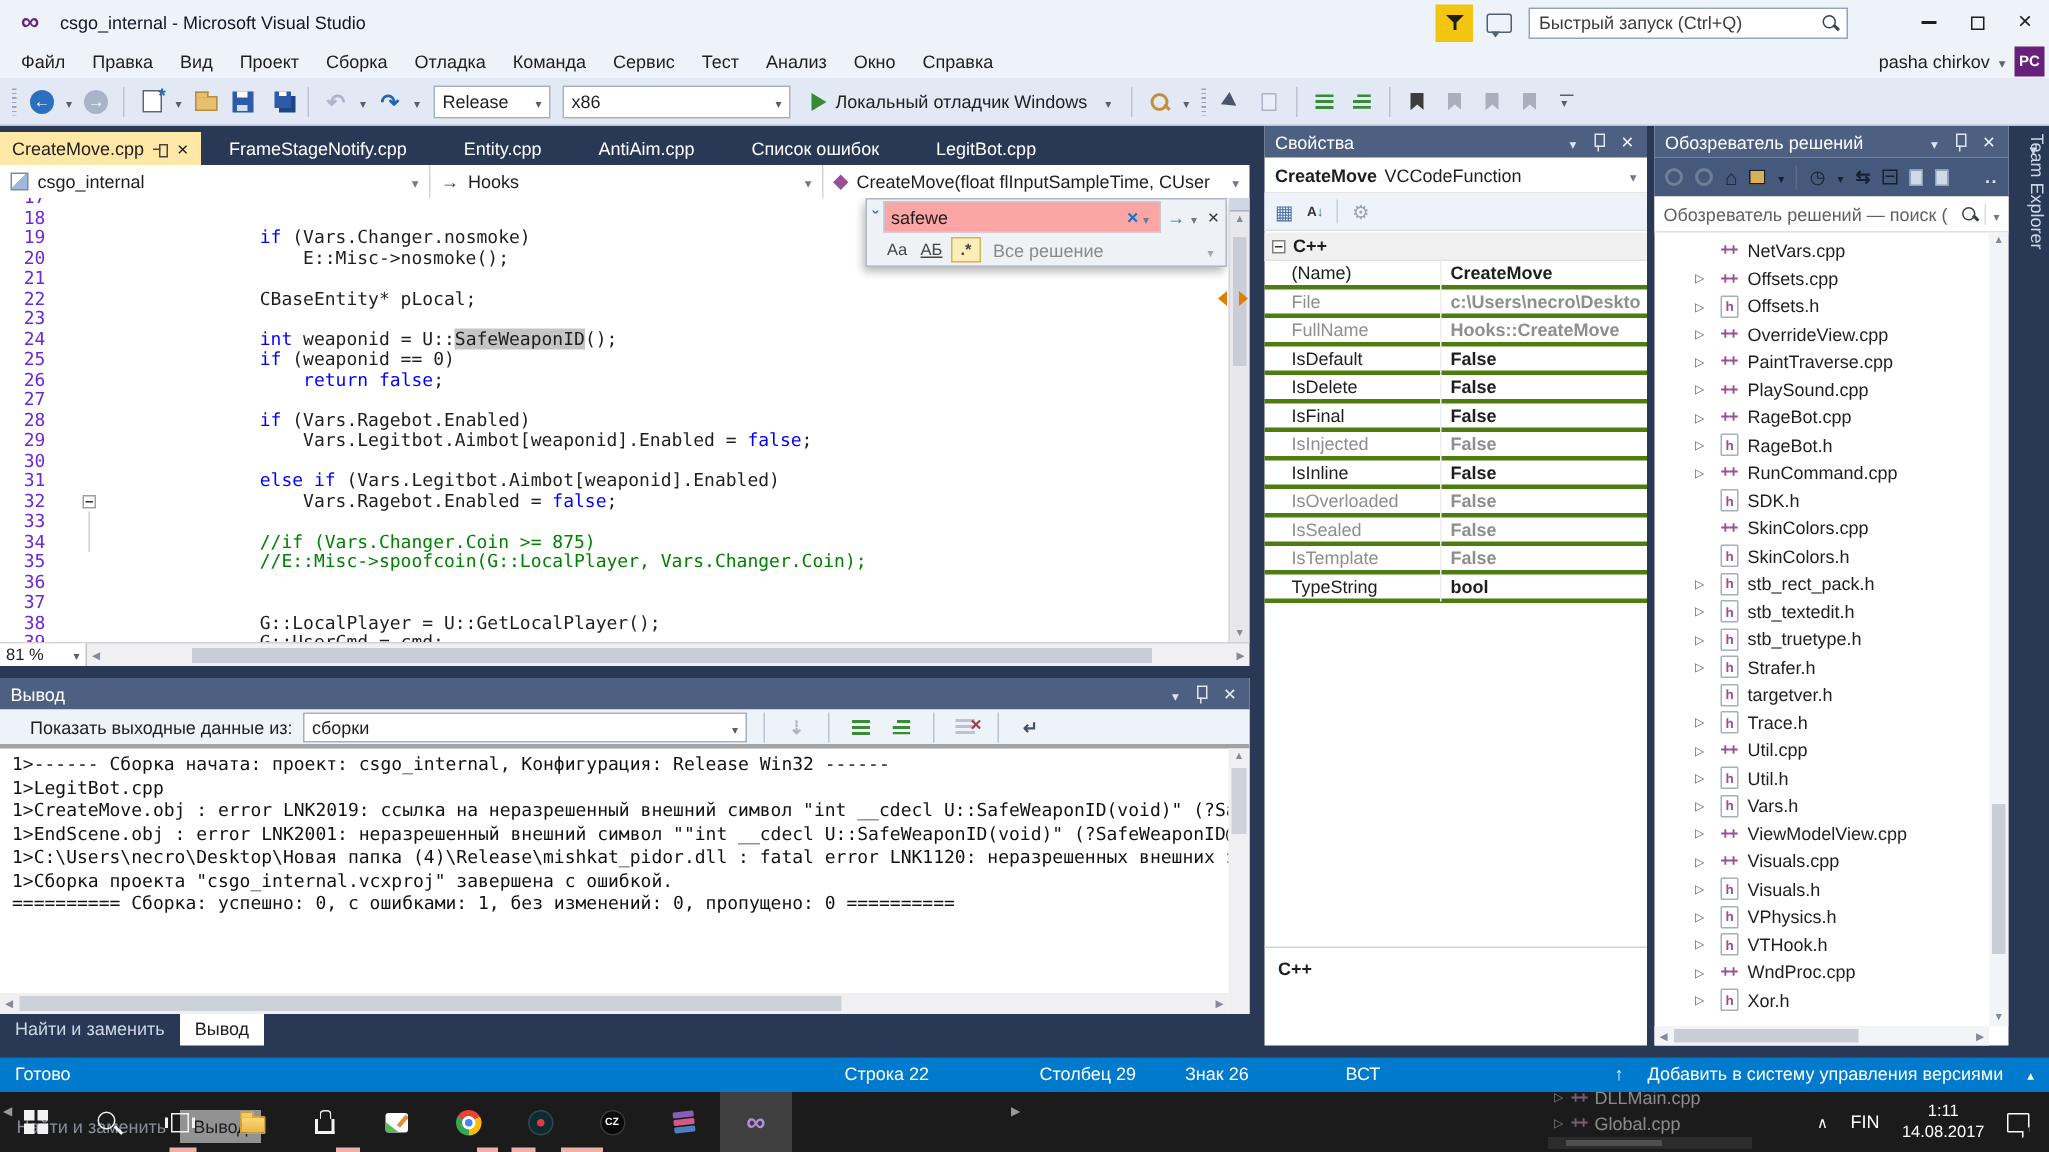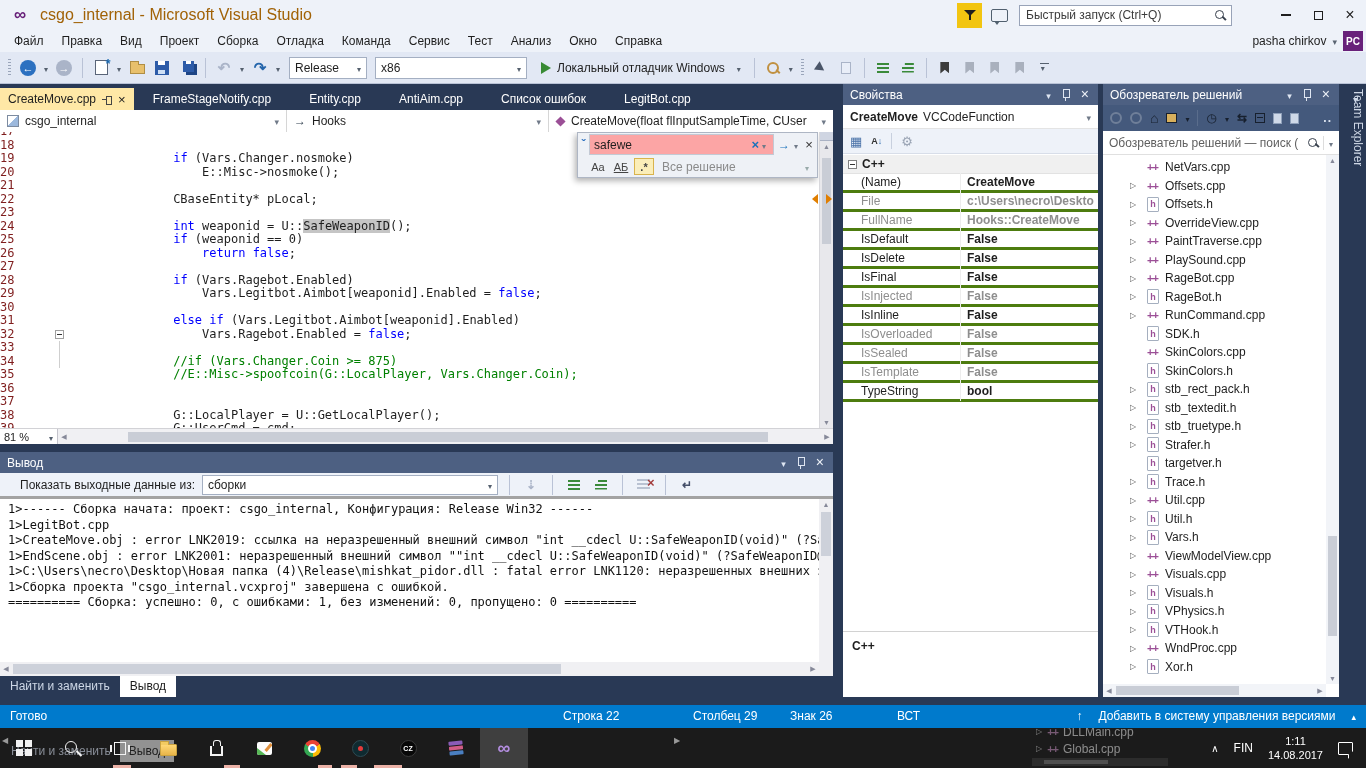--- a/index.html
+++ b/index.html
@@ -3,21 +3,21 @@
 <meta charset="utf-8">
 <style>
 *{margin:0;padding:0;box-sizing:border-box}
 body{background:#444;font-family:"Liberation Sans",sans-serif}
 .screen{position:relative;width:1366px;height:768px;overflow:hidden;background:#293955;font-size:12px;color:#1e1e1e}
 
 
 .titlebar{position:absolute;left:0;top:0;width:100%;height:30px;background:#eef2f9;display:flex;align-items:center}
 .i-vslogo{width:24px;text-align:center;margin:0 8px 0 8px;color:#68217a;font-size:17px;font-weight:700}
 .i-vslogo::before{content:"∞"}
-.tb-title{font-size:16px;color:#a16207}
+.tb-title{font-size:12px;color:#0f172a}
 .tb-right{position:absolute;right:0;top:0;height:30px;display:flex;align-items:center}
 .i-filter{width:25px;height:25px;background:#f2c511;position:relative;display:flex;align-items:center;justify-content:center;margin-right:9px}
 .i-filter::before{content:"";border-left:6px solid transparent;border-right:6px solid transparent;border-top:6px solid #1e1e1e;position:absolute;top:7px}
 .i-filter::after{content:"";width:2px;height:5px;background:#1e1e1e;position:absolute;top:12px}
 .i-feedback{width:17px;height:13px;border:1px solid #51606f;border-radius:2px;position:relative;margin-right:11px}
 .i-feedback::after{content:"";position:absolute;left:2px;bottom:-4px;border-left:3px solid transparent;border-right:3px solid transparent;border-top:4px solid #51606f}
 .ql{width:213px;height:21px;background:#fff;border:1px solid #98a3b8;display:flex;align-items:center;padding:0 6px;margin-right:38px}
 .ql-text{color:#3c3c3c;flex:1}
 .i-mag{width:10px;height:10px;position:relative;flex:none}
 .i-mag::before{content:"";position:absolute;left:0;top:0;width:7px;height:7px;border:1.5px solid #39414e;border-radius:50%}
@@ -100,21 +100,21 @@
 .ncaret::before{content:"▾";font-size:9px;color:#707a88}
 .nlabel{white-space:nowrap;overflow:hidden}
 .i-proj{width:12px;height:12px;background:linear-gradient(135deg,#fff 45%,#9db9dd 45%);border:1px solid #7d8ba0;flex:none}
 .i-ns::before{content:"→";font-weight:700;color:#2b3a4a}
 .i-method{width:9px;height:9px;background:#9b4f96;transform:rotate(45deg) scale(.8);flex:none}
 
 
 .editor{position:absolute;left:0;top:132px;width:833px;height:296px;background:#fff;overflow:hidden}
 .code{position:absolute;left:0;top:-7px;right:14px}
 .crow{display:flex;height:13.5px;font:12px/13.5px "DejaVu Sans Mono",monospace;white-space:pre}
-.ln{width:46px;text-align:left;color:#7f1d1d;flex:none}
+.ln{width:46px;text-align:center;color:#6d28d9;flex:none}
 .foldc{width:26px;flex:none;position:relative}
 .fmark{display:none;position:absolute;left:9px;top:2px;width:9px;height:9px;border:1px solid #9f9f9f;background:#fff}
 .fmark.show{display:block}
 .fmark.show::before{content:"";position:absolute;left:1px;top:3px;width:5px;height:1px;background:#333}
 .fguide{display:none;position:absolute;left:13px;top:0;bottom:0;width:1px;background:#cfcfcf}
 .fguide.show{display:block}
 .ctext{flex:1}
 .seg.k{color:#0000ff}
 .seg.c{color:#008000}
 .seg.hl{background:#c5c5c5}

